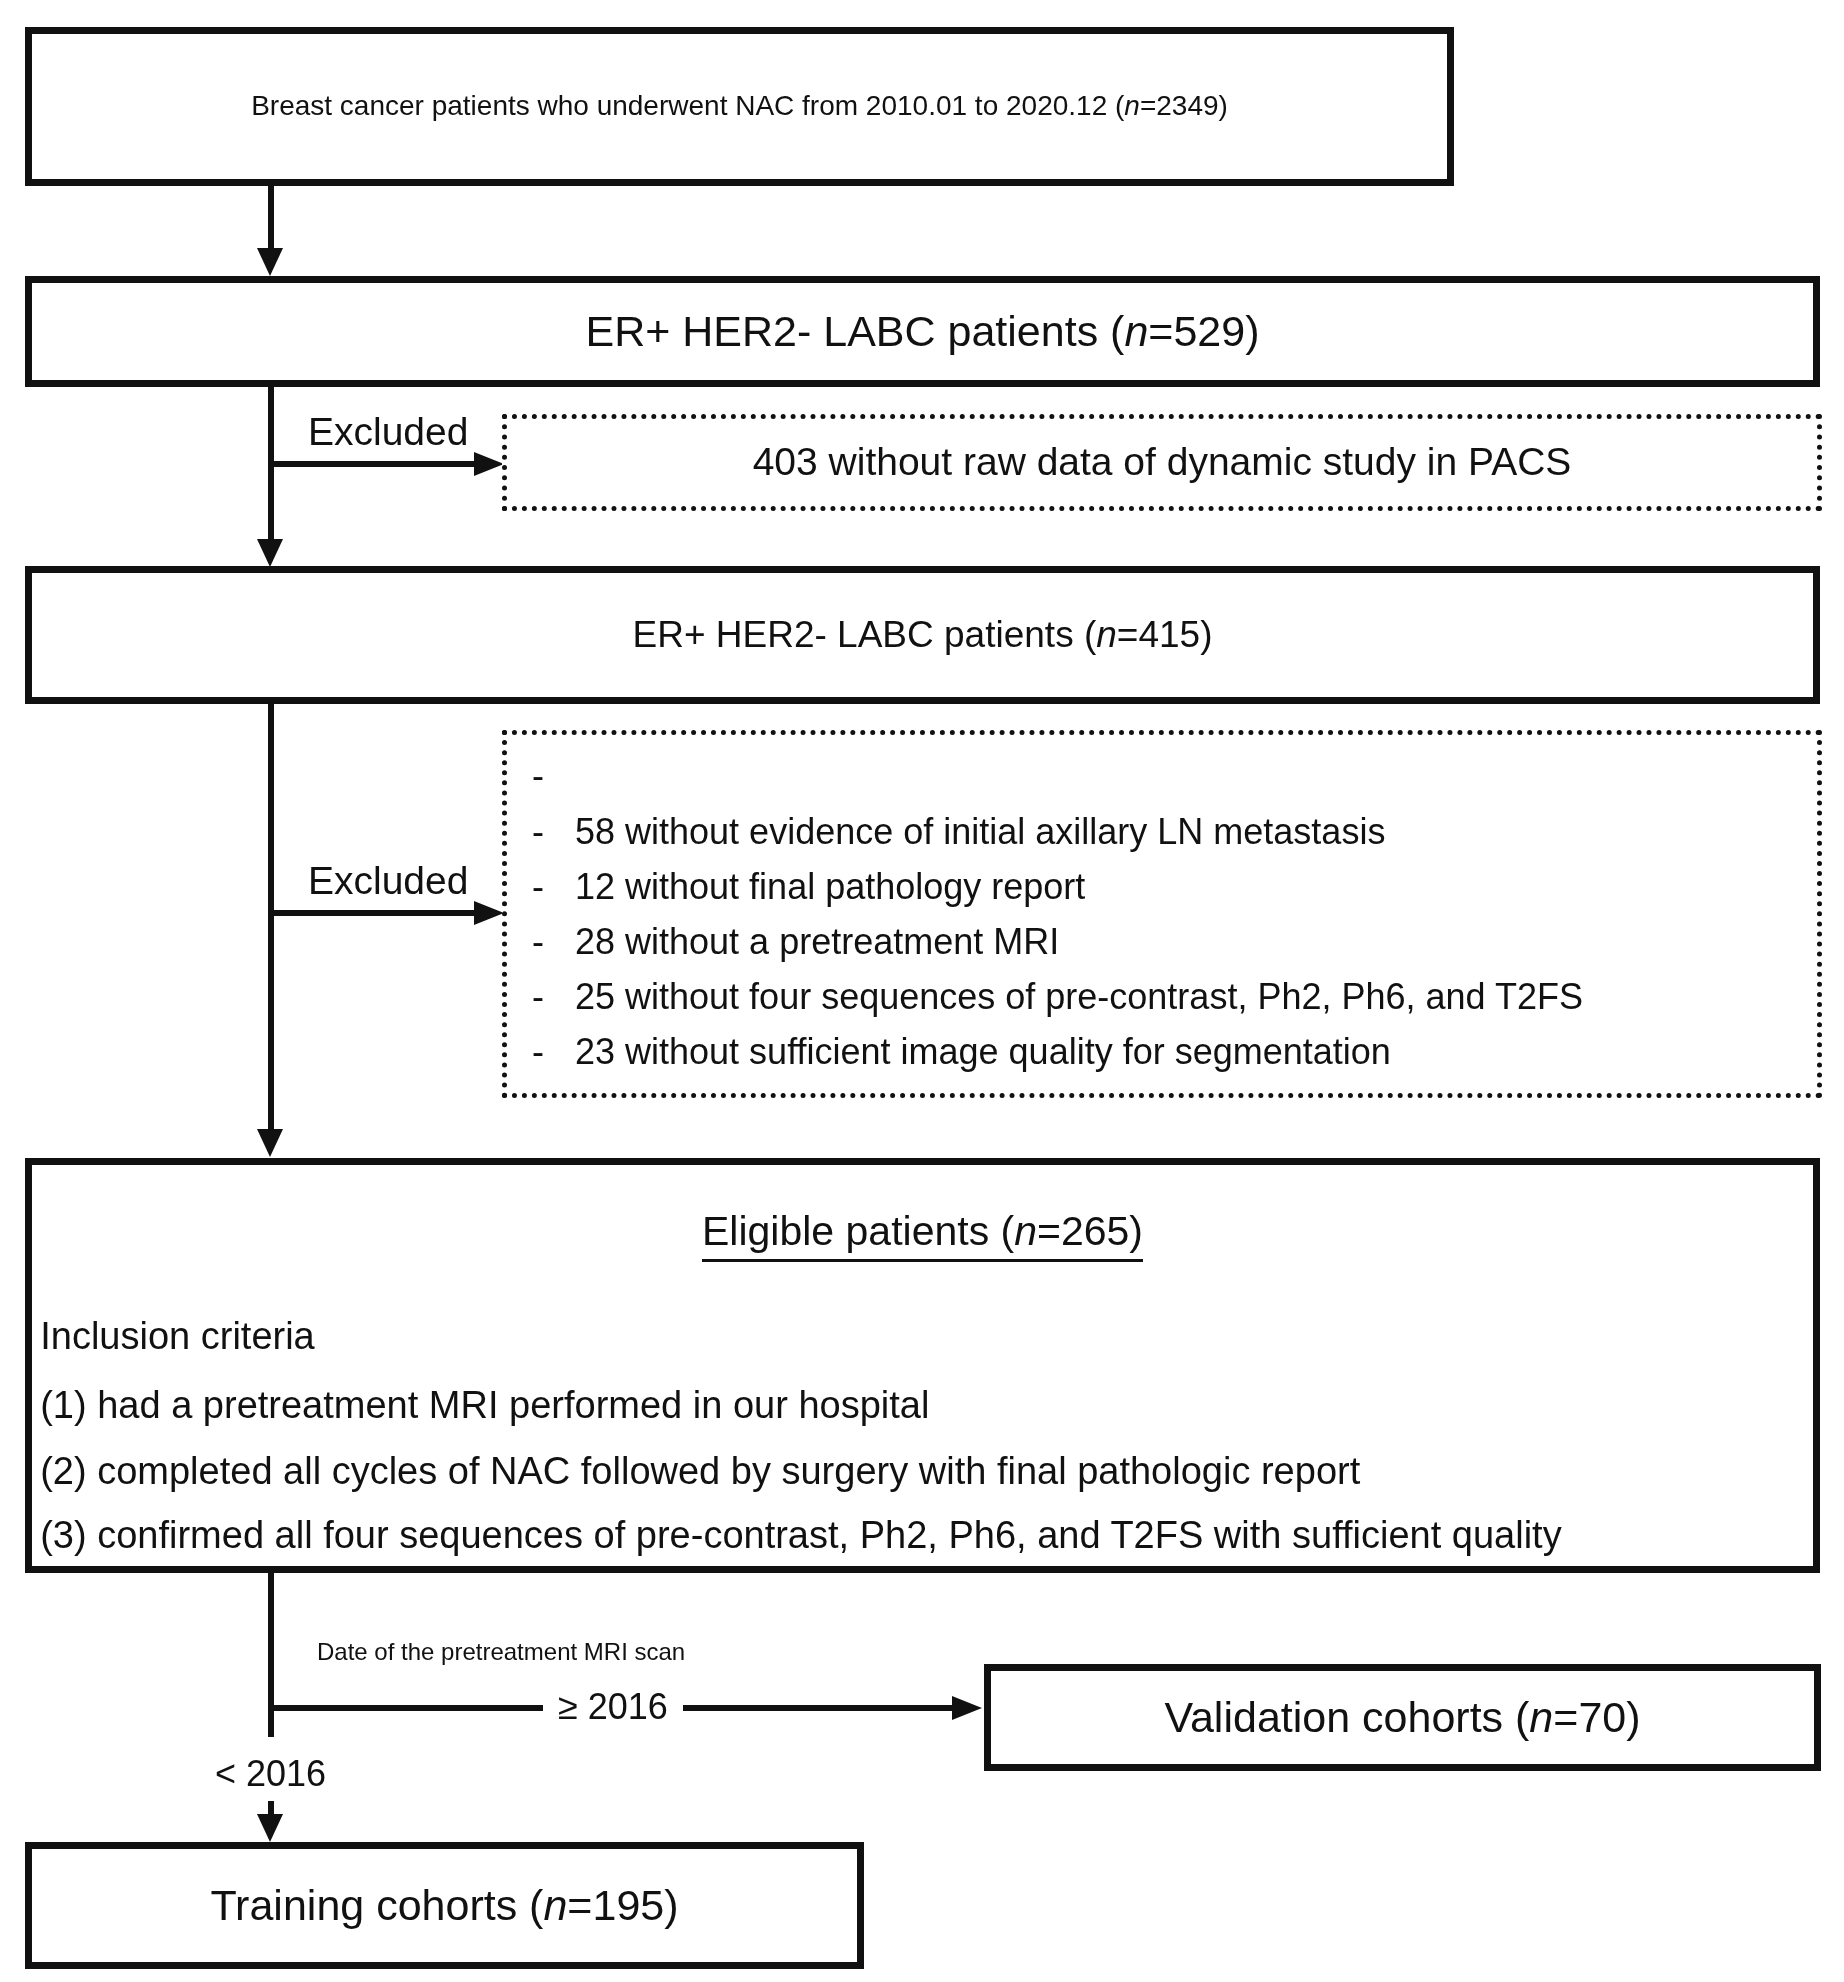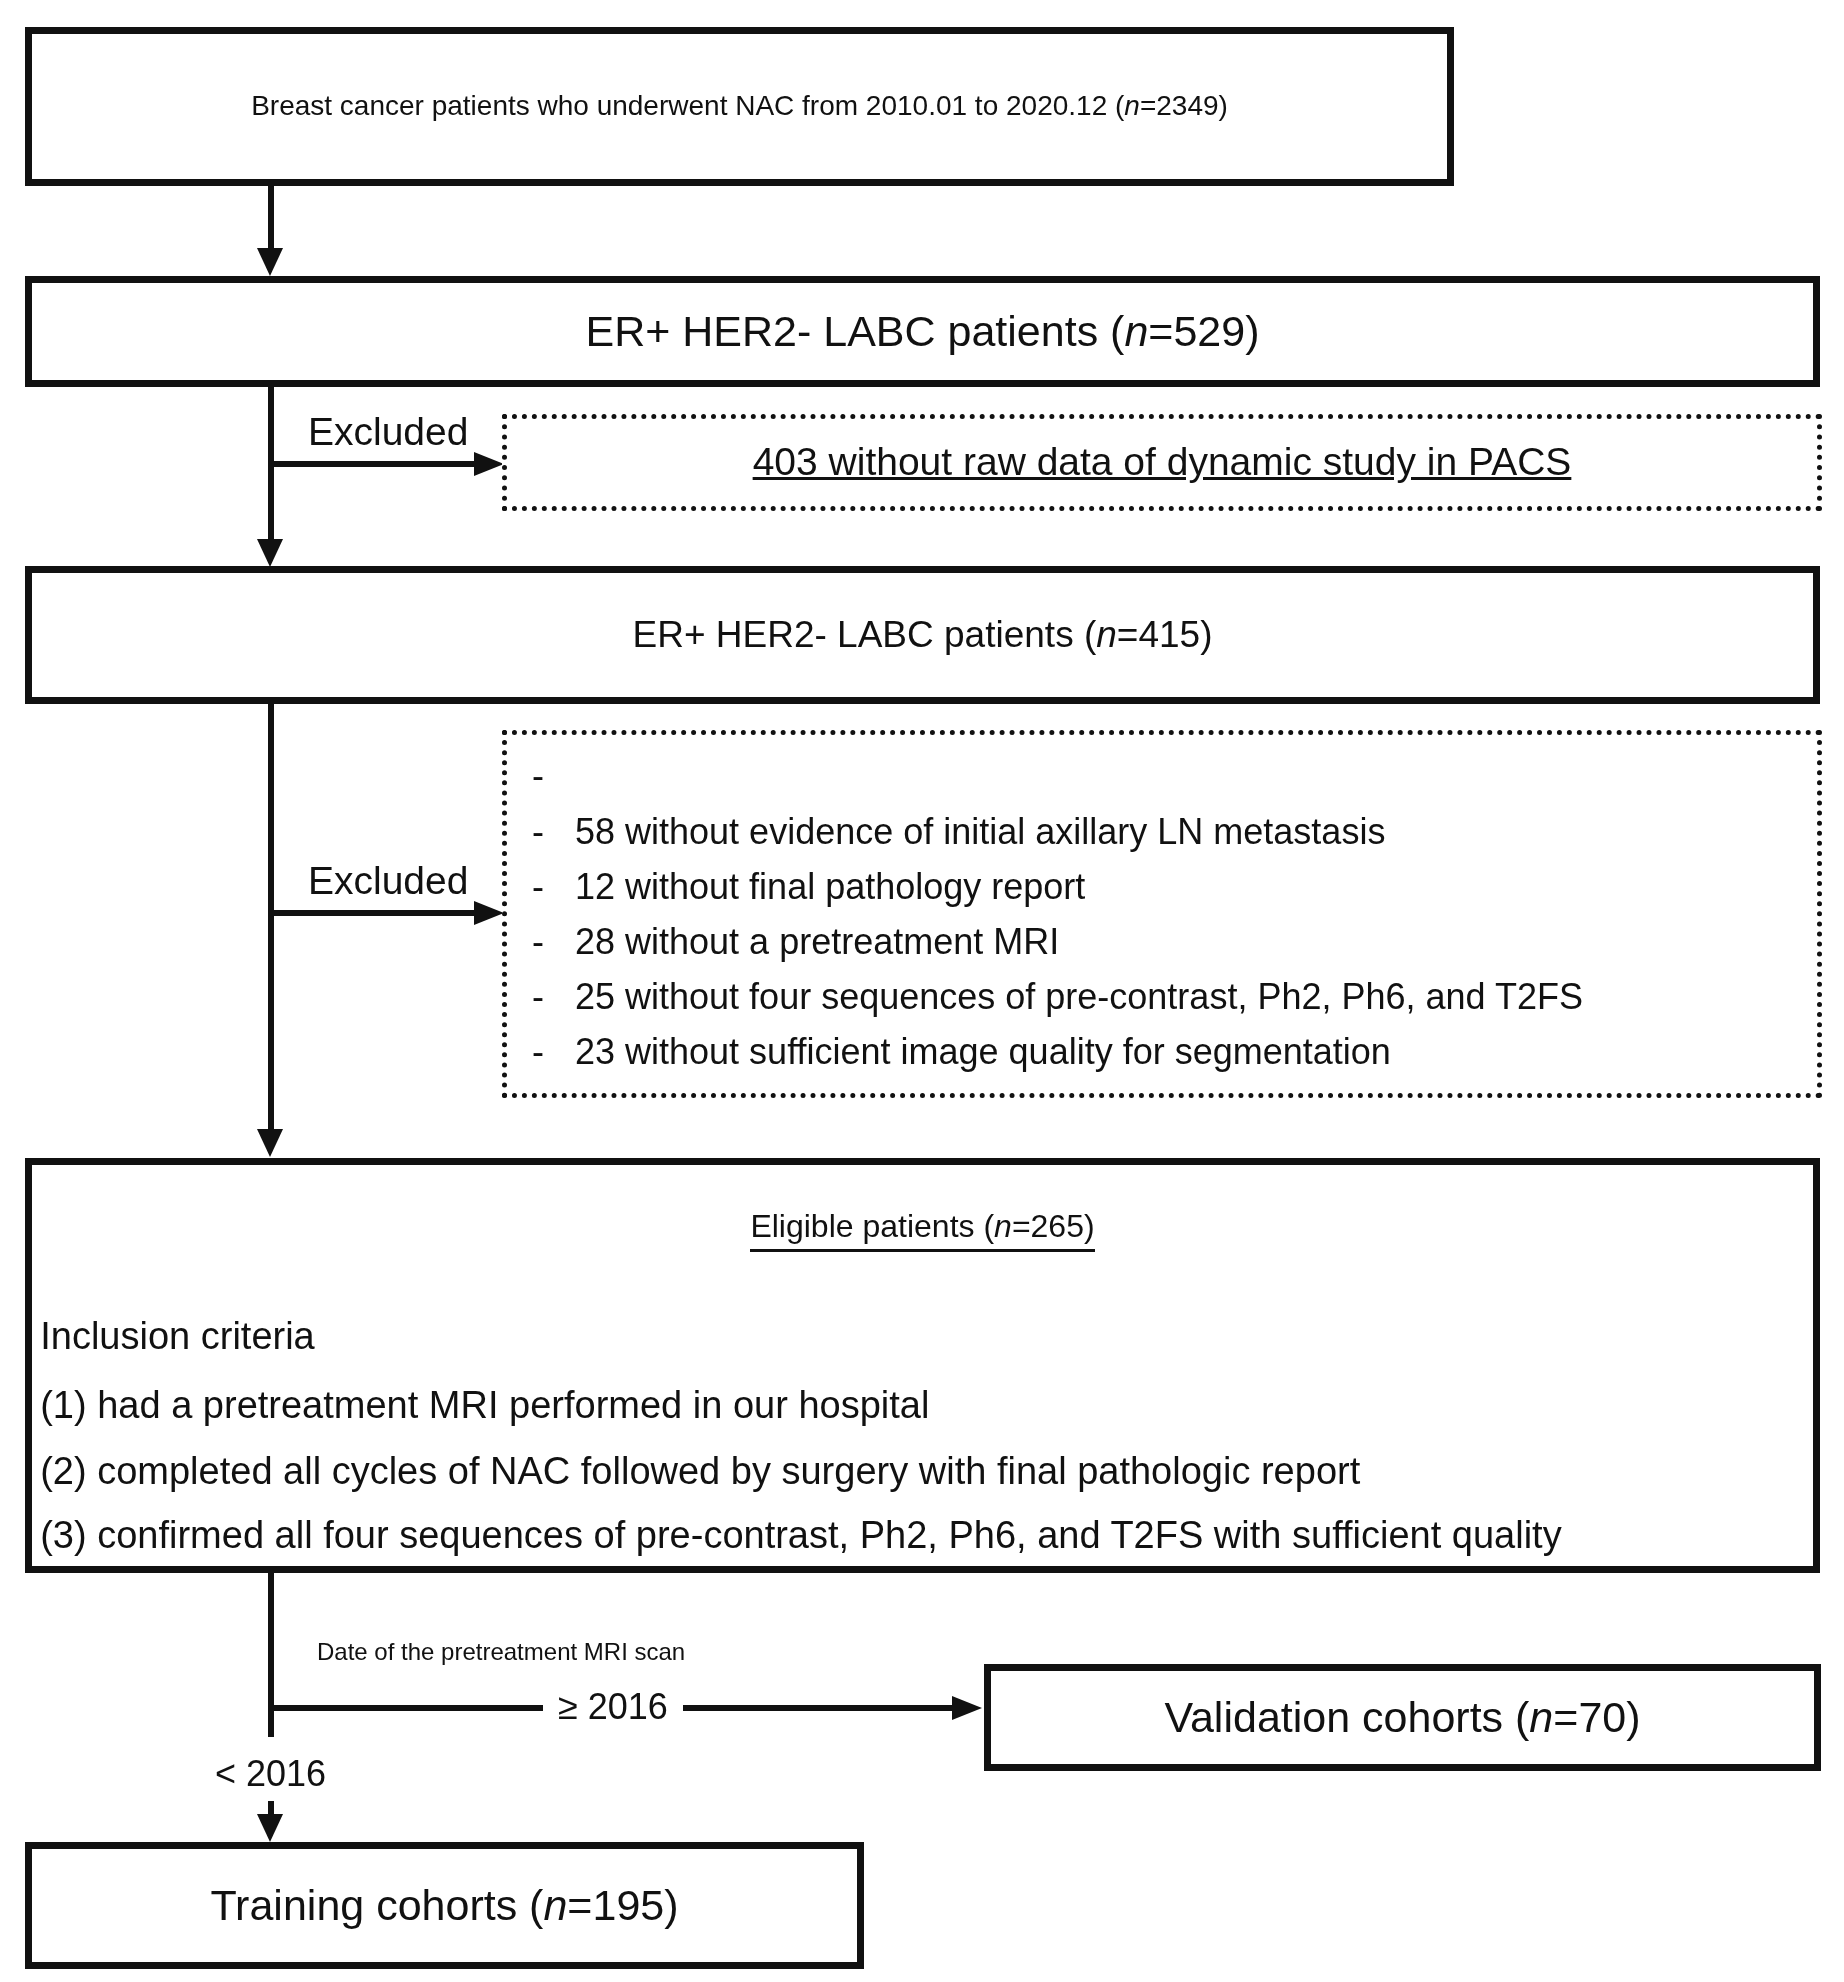--- a/index.html
+++ b/index.html
@@ -57,21 +57,21 @@
     display: flex;
     align-items: center;
     padding-left: 25px;
     font-size: 36px;
     white-space: nowrap;
   }
   .ex-bullet { width: 43px; flex: 0 0 43px; }
   .big-box-body { position: absolute; left: 8.2px; white-space: nowrap; font-size: 38px; }
   .eligible-title {
     position: absolute; top: 43px; left: 0; right: 0;
-    text-align: center; font-size: 32px;
+    text-align: center; font-size: 41px;
   }
   .eligible-title .underlined {
     border-bottom: 3.3px solid #111111;
     padding-bottom: 5px;
   }
 </style>
 </head>
 <body>
 
 <div class="canvas">
@@ -87,21 +87,21 @@
     <span><span>ER+ HER2- LABC patients (</span><span class="n-it">n</span><span>=529)</span></span>
   </div>
 
   <div class="vline" style="left:268px; top:387px; height:155px;"></div>
   <div class="arr-down" style="left:257px; top:539px;"></div>
 
   <div class="lbl" style="left:308px; top:410px; font-size:39px;">Excluded</div>
   <div class="hline" style="left:274px; top:461px; width:203px;"></div>
   <div class="arr-right" style="left:474px; top:452px;"></div>
 
-  <div class="box-dotted center-flex" style="left:502px; top:414px; width:1320px; height:97px; font-size:39px; text-align:center; white-space:nowrap;text-decoration:underline;">
+  <div class="box-dotted center-flex" style="left:502px; top:414px; width:1320px; height:97px; font-size:39px; text-align:center; white-space:nowrap;">
     <span>403 without raw data of dynamic study in PACS</span>
   </div>
 
   <div class="box" style="left:25px; top:566px; width:1795px; height:138px; font-size:37px;">
     <span><span>ER+ HER2- LABC patients (</span><span class="n-it">n</span><span>=415)</span></span>
   </div>
 
   <div class="vline" style="left:268px; top:704px; height:428px;"></div>
   <div class="arr-down" style="left:257px; top:1129px;"></div>
 

